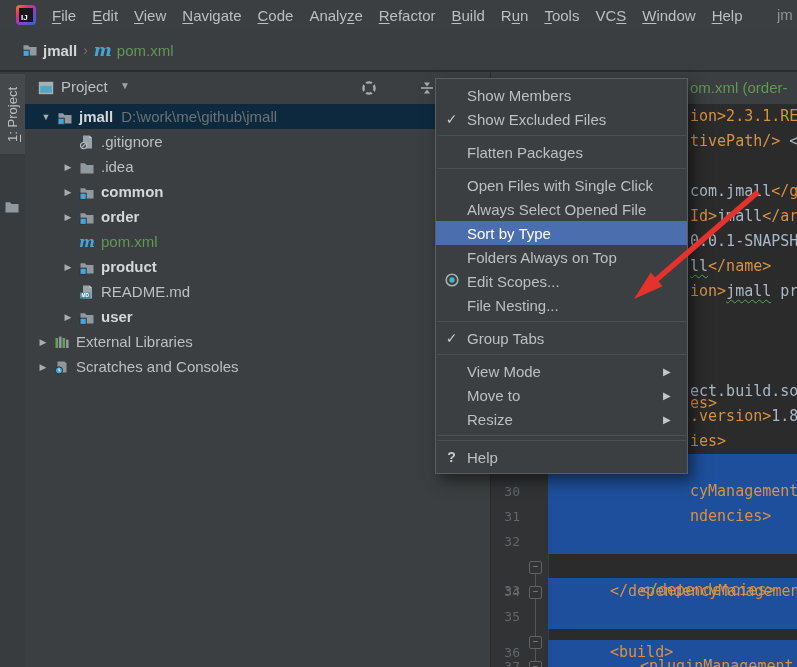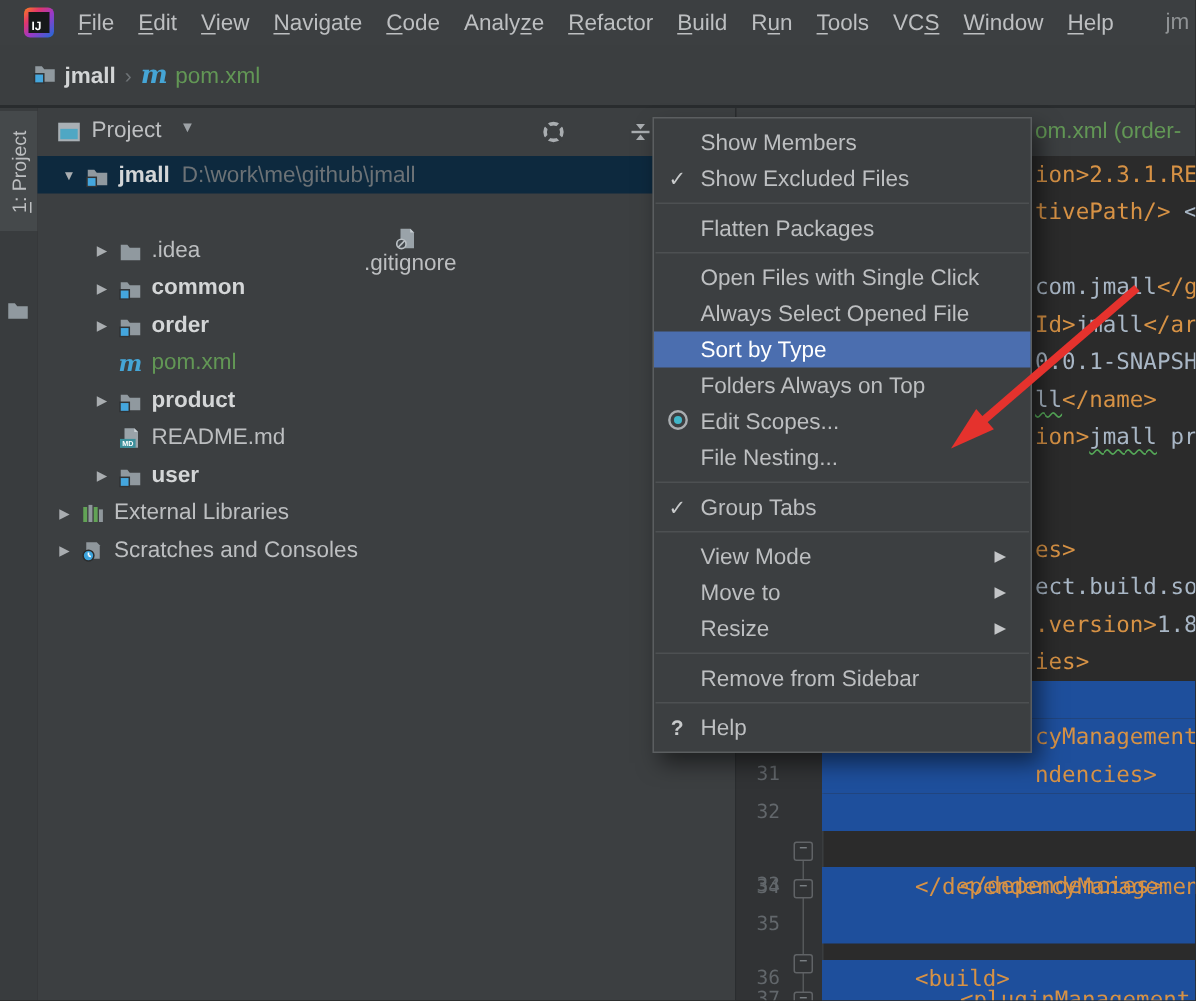--- a/index.html
+++ b/index.html
@@ -156,21 +156,21 @@
     <div class="tree" id="tree">
         <div class="trow selected" style="padding-left: 10px;">
           <span class="chev">▼</span>
           <span class="ticon"><svg width="16" height="16" viewBox="0 0 16 16" xmlns="http://www.w3.org/2000/svg">
               <path d="M1.5 4.2h4.4l1.6 1.9h7v8.4h-13z" fill="#90999f"></path>
               <rect x="1" y="9.2" width="6.2" height="6.2" fill="#44a6dd" stroke="#313335"></rect>
             </svg></span>
           <span class="tlabel bold">jmall</span>
           <span class="tpath">D:\work\me\github\jmall</span>
         </div>
-        <div class="trow" style="padding-left: 32px; flex-direction: column;">
+        <div class="trow" style="padding-left: 32px;">
           <span class="chev"></span>
           <span class="ticon"><svg width="16" height="16" viewBox="0 0 16 16" xmlns="http://www.w3.org/2000/svg">
               <path d="M4 1.5h6.5l2.5 2.5v10.5H4z" fill="#9aa3a9"></path>
               <path d="M10.5 1.5l2.5 2.5h-2.5z" fill="#c9d0d4"></path>
               <circle cx="4.6" cy="11.6" r="3.1" fill="#43484c" stroke="#b9bfc3" stroke-width="1.1"></circle>
               <line x1="2.6" y1="13.7" x2="6.7" y2="9.6" stroke="#b9bfc3" stroke-width="1.1"></line>
             </svg></span>
           <span class="tlabel">.gitignore</span>
         </div>
         <div class="trow" style="padding-left: 32px;">
@@ -294,21 +294,21 @@
           <div class="code-row" style="top: 200px;">
             <span class="lnum">23</span>
             <span class="ltext" style="left: 200px;"></span>
           </div>
           <div class="code-row" style="top: 225px;">
             <span class="lnum">24</span>
             <span class="ltext" style="left: 200px;"></span>
           </div>
           <div class="code-row" style="top: 250px;">
             <span class="lnum">25</span>
-            <span class="ltext" style="left: 200px;"><span class="c-tag">es&gt;</span></span>
+            <span class="ltext" style="left: 200px; margin-top: 37px;"><span class="c-tag">es&gt;</span></span>
           </div>
           <div class="code-row" style="top: 275px;">
             <span class="lnum">26</span>
             <span class="ltext" style="left: 200px;"><span class="c-text">ect.build.sou</span></span>
           </div>
           <div class="code-row" style="top: 300px;">
             <span class="lnum">27</span>
             <span class="ltext" style="left: 200px;"><span class="c-tag">.version&gt;</span><span class="c-text">1.8</span></span>
           </div>
           <div class="code-row" style="top: 325px;">
@@ -438,25 +438,20 @@
         <span class="ic"></span>
         <span class="lb">Move to</span>
         <span class="sub">▶</span>
       </div>
       <div class="cm-item">
         <span class="ic"></span>
         <span class="lb">Resize</span>
         <span class="sub">▶</span>
       </div>
       <div class="cm-sep"></div>
-      <div class="cm-item">
-        <span class="ic"></span>
-        <span class="lb">Remove from Sidebar</span>
-        <span class="sub"></span>
-      </div>
       <div class="cm-sep"></div>
       <div class="cm-item">
         <span class="ic" style="font-weight: bold;">?</span>
         <span class="lb">Help</span>
         <span class="sub"></span>
       </div>
     </div>
 
   <svg id="arrow" width="797" height="667" viewBox="0 0 797 667">
     <line id="arrow-line" x1="758" y1="192" x2="656" y2="280" stroke-width="5.5" stroke="#e5322d"></line>

